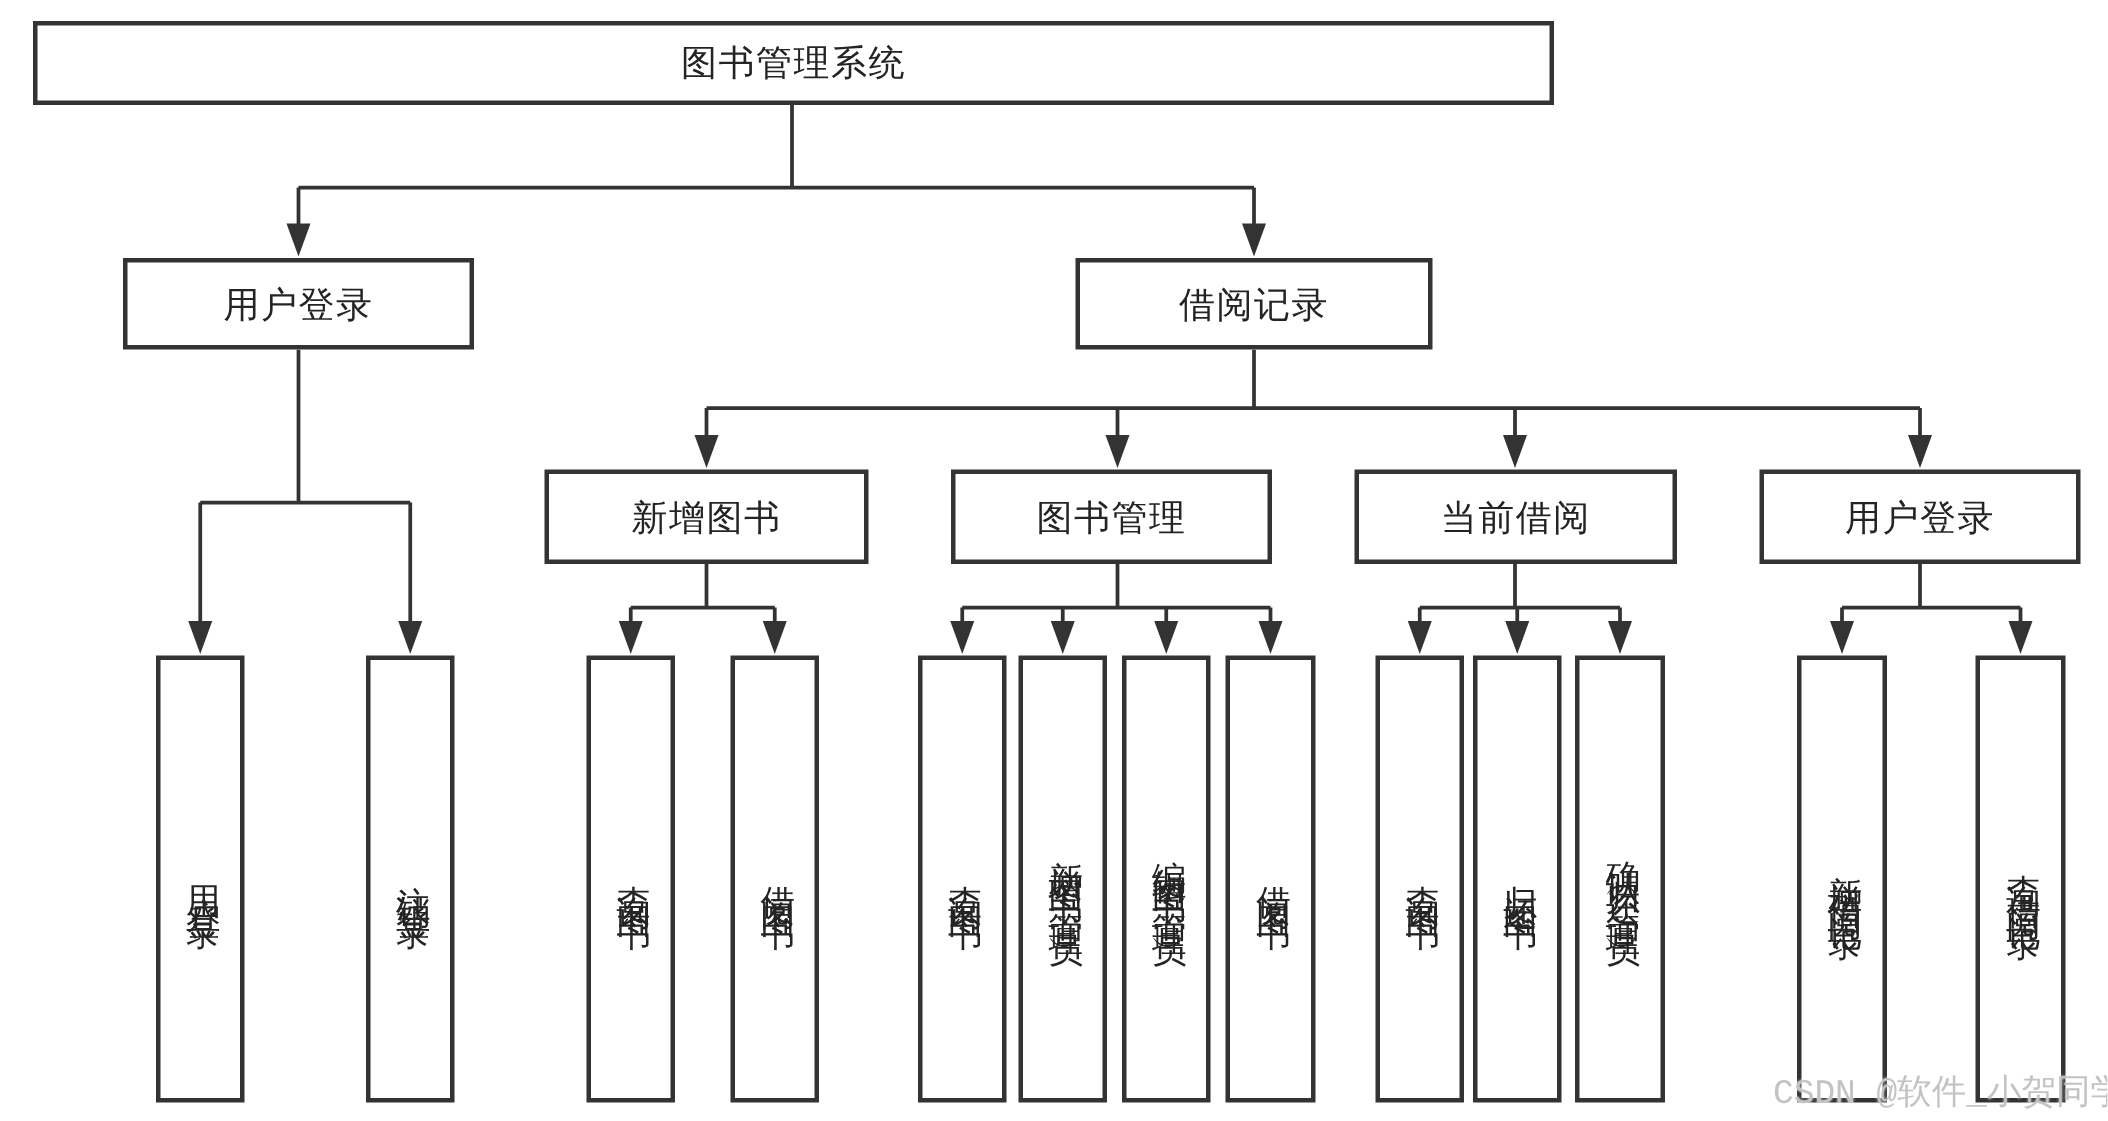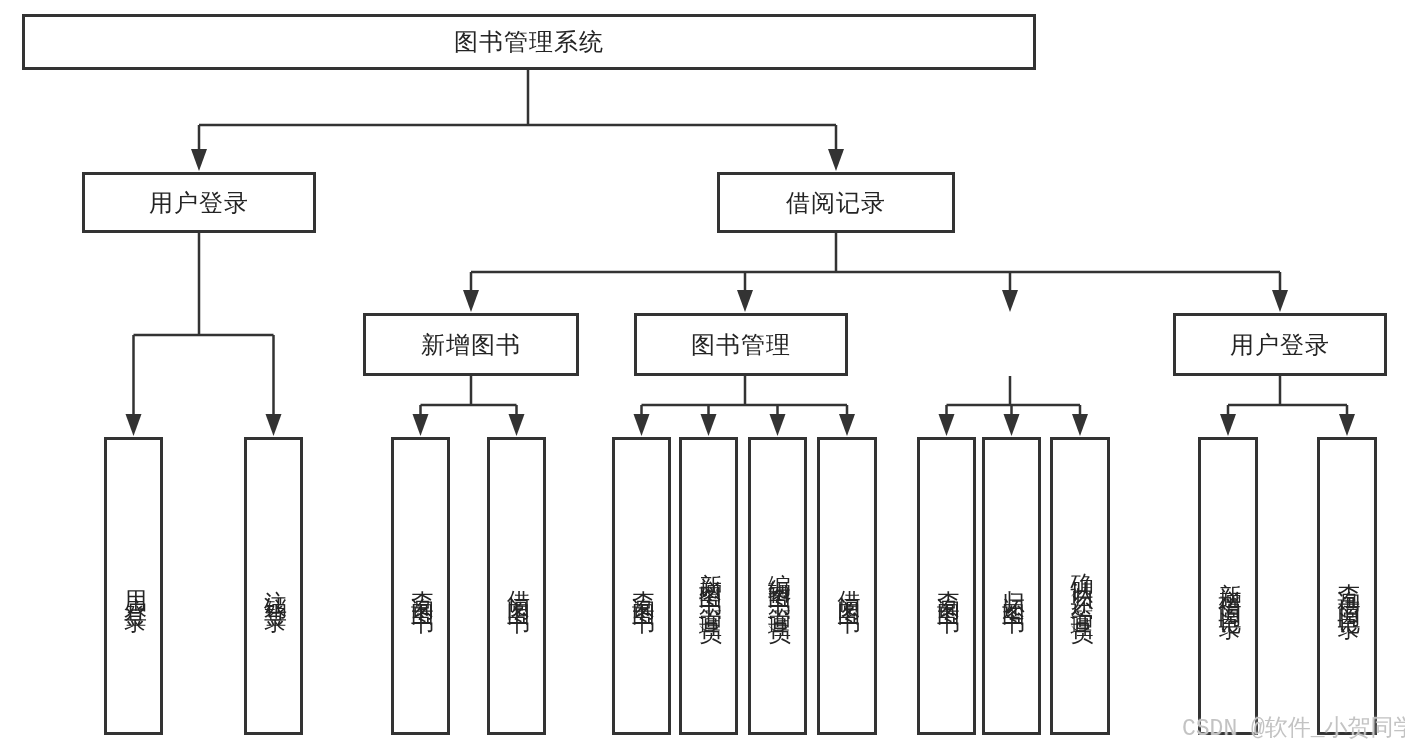--- a/index.html
+++ b/index.html
@@ -99,20 +99,23 @@
   <div class="node node-h" style="left:717px;top:172px;width:238px;height:61px">
     <span>借阅记录</span>
   </div>
 
   <div class="node node-h" style="left:363px;top:313px;width:216px;height:63px">
     <span>新增图书</span>
   </div>
   <div class="node node-h" style="left:634px;top:313px;width:214px;height:63px">
     <span>图书管理</span>
   </div>
+  <div class="node node-h" style="left:903px;top:313px;width:215px;height:63px">
+    <span>当前借阅</span>
+  </div>
   <div class="node node-h" style="left:1173px;top:313px;width:214px;height:63px">
     <span>用户登录</span>
   </div>
 
   <div class="node node-v" style="left:104px;top:437px;width:59px;height:298px">
     <span>用户登录</span>
   </div>
   <div class="node node-v" style="left:244px;top:437px;width:59px;height:298px">
     <span>注销登录</span>
   </div>

